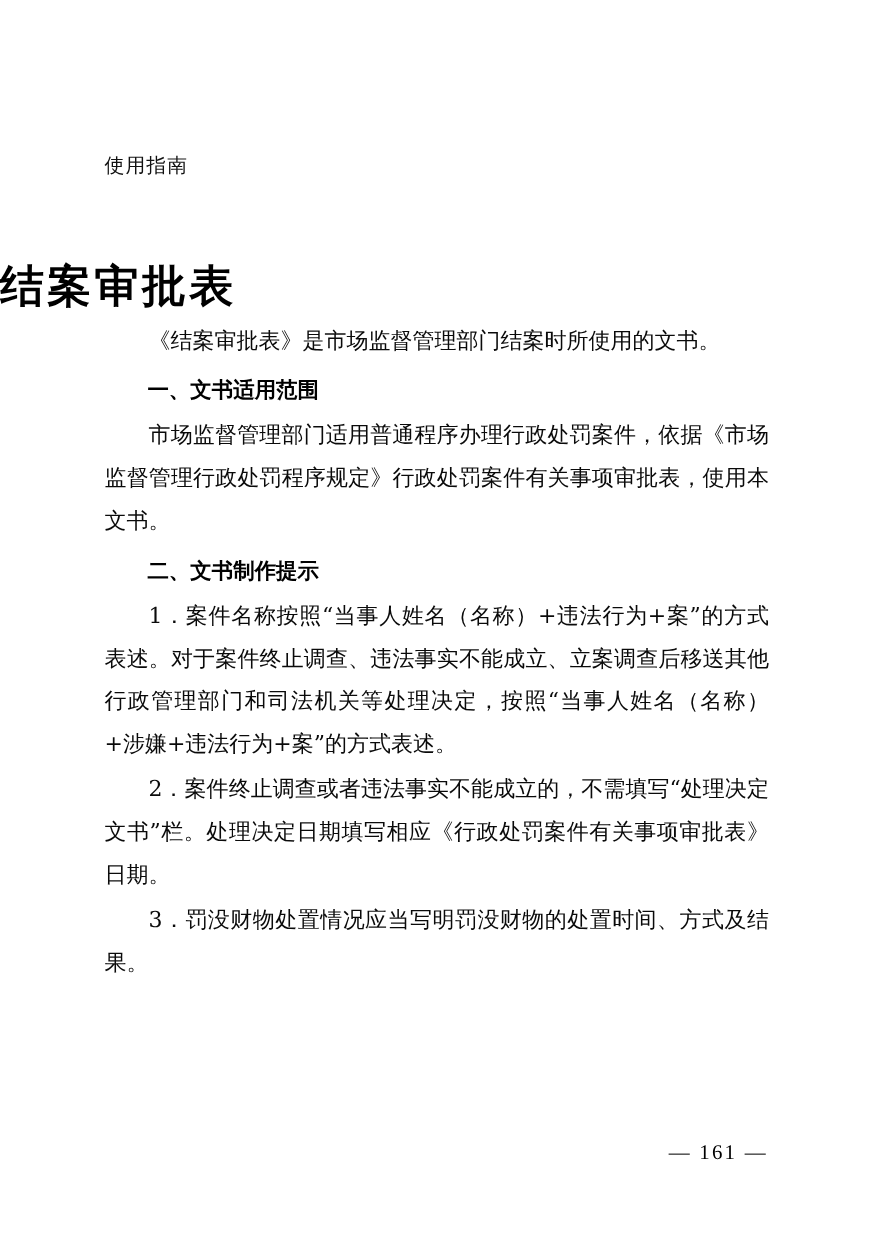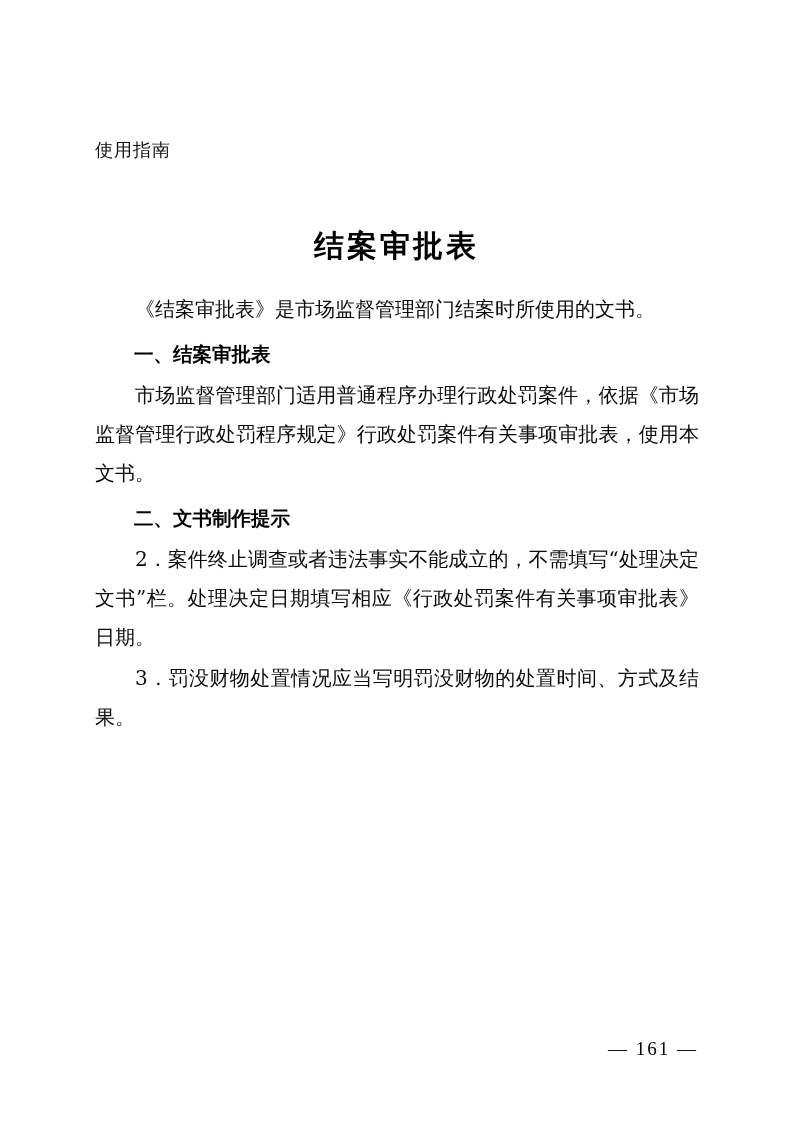--- a/index.html
+++ b/index.html
@@ -28,22 +28,21 @@
     font-size: 18px;
     letter-spacing: 1px;
     font-family: "DejaVu Serif", "Liberation Serif", serif;
     color: #111;
   }
   .doc-title {
     position: absolute;
     top: 206px;
     left: 0;
     width: 793px;
-    text-align: center;
-    font-size: 30px;
+    font-size: 40px;
     font-weight: bold;
     letter-spacing: 3px;
     font-family: "DejaVu Serif", "Liberation Serif", serif;
     color: #000;
   }
   .content {
     position: absolute;
     top: 290px;
     left: 95px;
     width: 604px;
@@ -83,24 +82,25 @@
 <div class="page">
 
   <div class="header-label">使用指南</div>
 
   <h1 class="doc-title">结案审批表</h1>
 
   <div class="content">
 
     <p class="para">《结案审批表》是市场监督管理部门结案时所使用的文书。</p>
 
-    <p class="section-head">一、结案审批表</p>
+    <p class="section-head">一、文书适用范围</p>
     <p class="para">市场监督管理部门适用普通程序办理行政处罚案件，依据《市场监督管理行政处罚程序规定》行政处罚案件有关事项审批表，使用本文书。</p>
 
     <p class="section-head">二、文书制作提示</p>
+    <p class="para">1．案件名称按照“当事人姓名（名称）+违法行为+案”的方式表述。对于案件终止调查、违法事实不能成立、立案调查后移送其他行政管理部门和司法机关等处理决定，按照“当事人姓名（名称）+涉嫌+违法行为+案”的方式表述。</p>
     <p class="para">2．案件终止调查或者违法事实不能成立的，不需填写“处理决定文书”栏。处理决定日期填写相应《行政处罚案件有关事项审批表》日期。</p>
     <p class="para">3．罚没财物处置情况应当写明罚没财物的处置时间、方式及结果。</p>
 
   </div>
 
   <div class="page-number">— 161 —</div>
 
 </div>
 
 </body></html>

